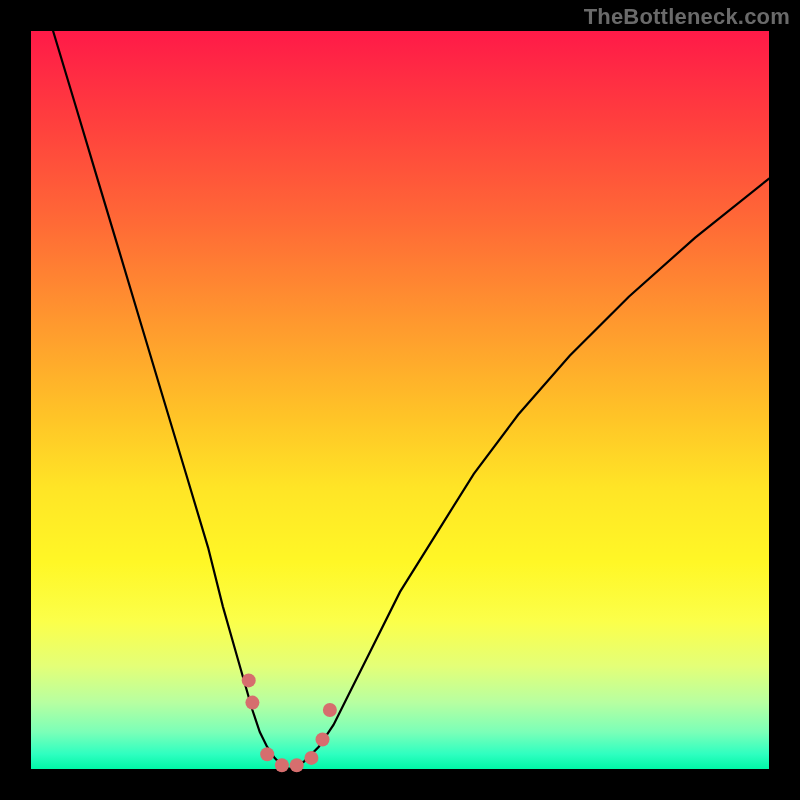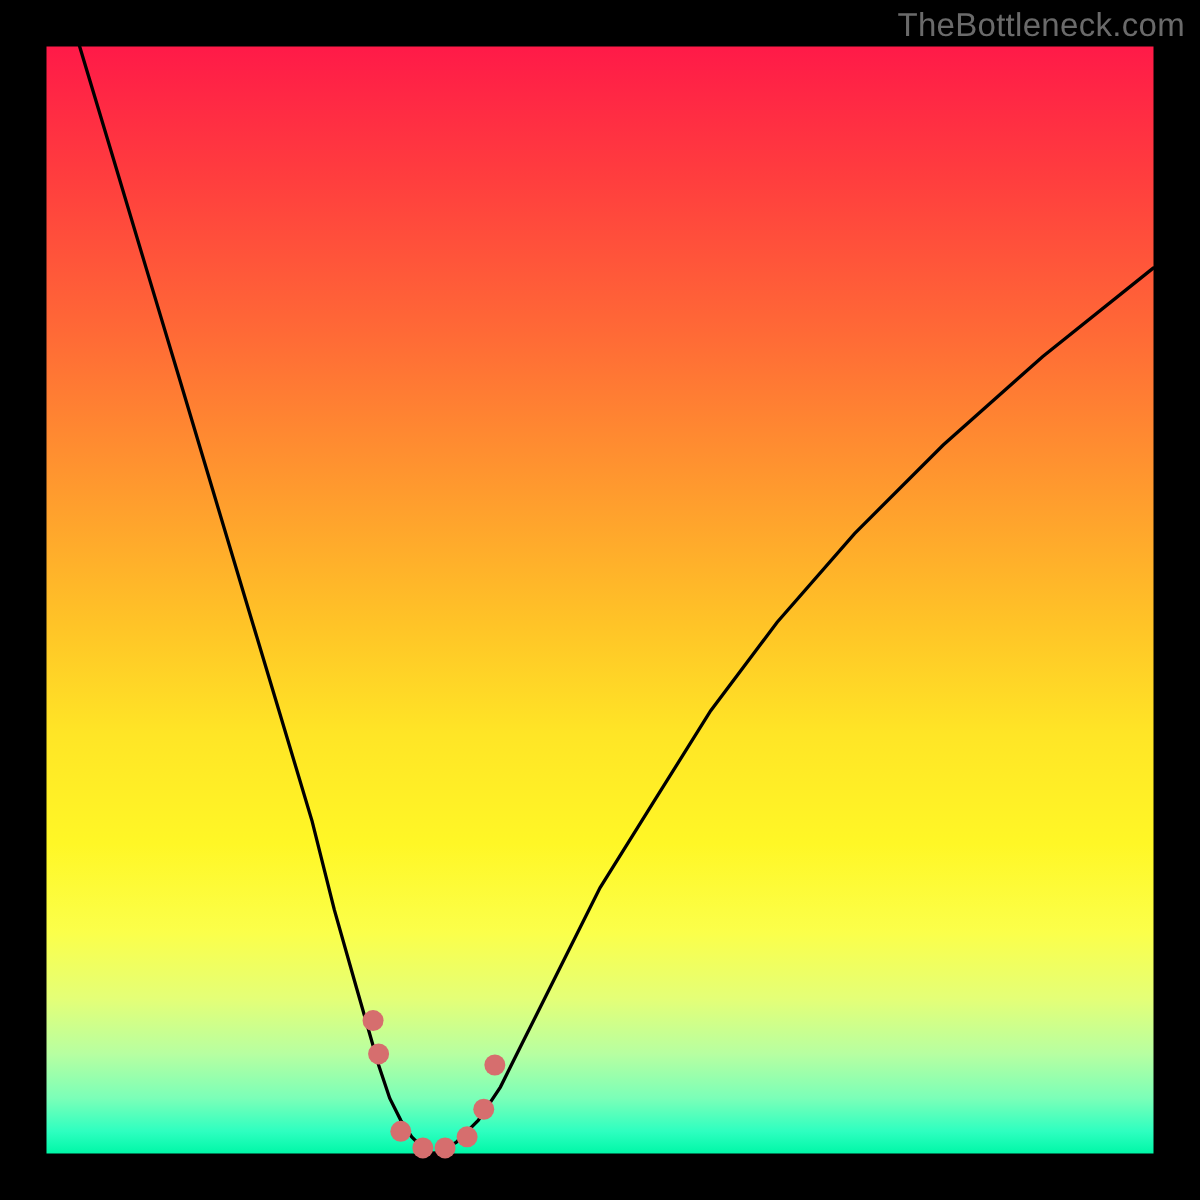--- a/index.html
+++ b/index.html
@@ -39,21 +39,21 @@
       #7bffb8 95%,
       #2effc0 98%,
       #00f7a7 100%);
   }
   .watermark {
     position: absolute;
     top: 4px;
     right: 10px;
     color: #6a6a6a;
     font-size: 22px;
-    font-weight: 400;
+    font-weight: 700;
     letter-spacing: 0.2px;
     margin-left: 40px;
   }
   svg.curve {
     position: absolute;
     left: 0;
     top: 0;
     width: 738px;
     height: 738px;
     overflow: visible;

